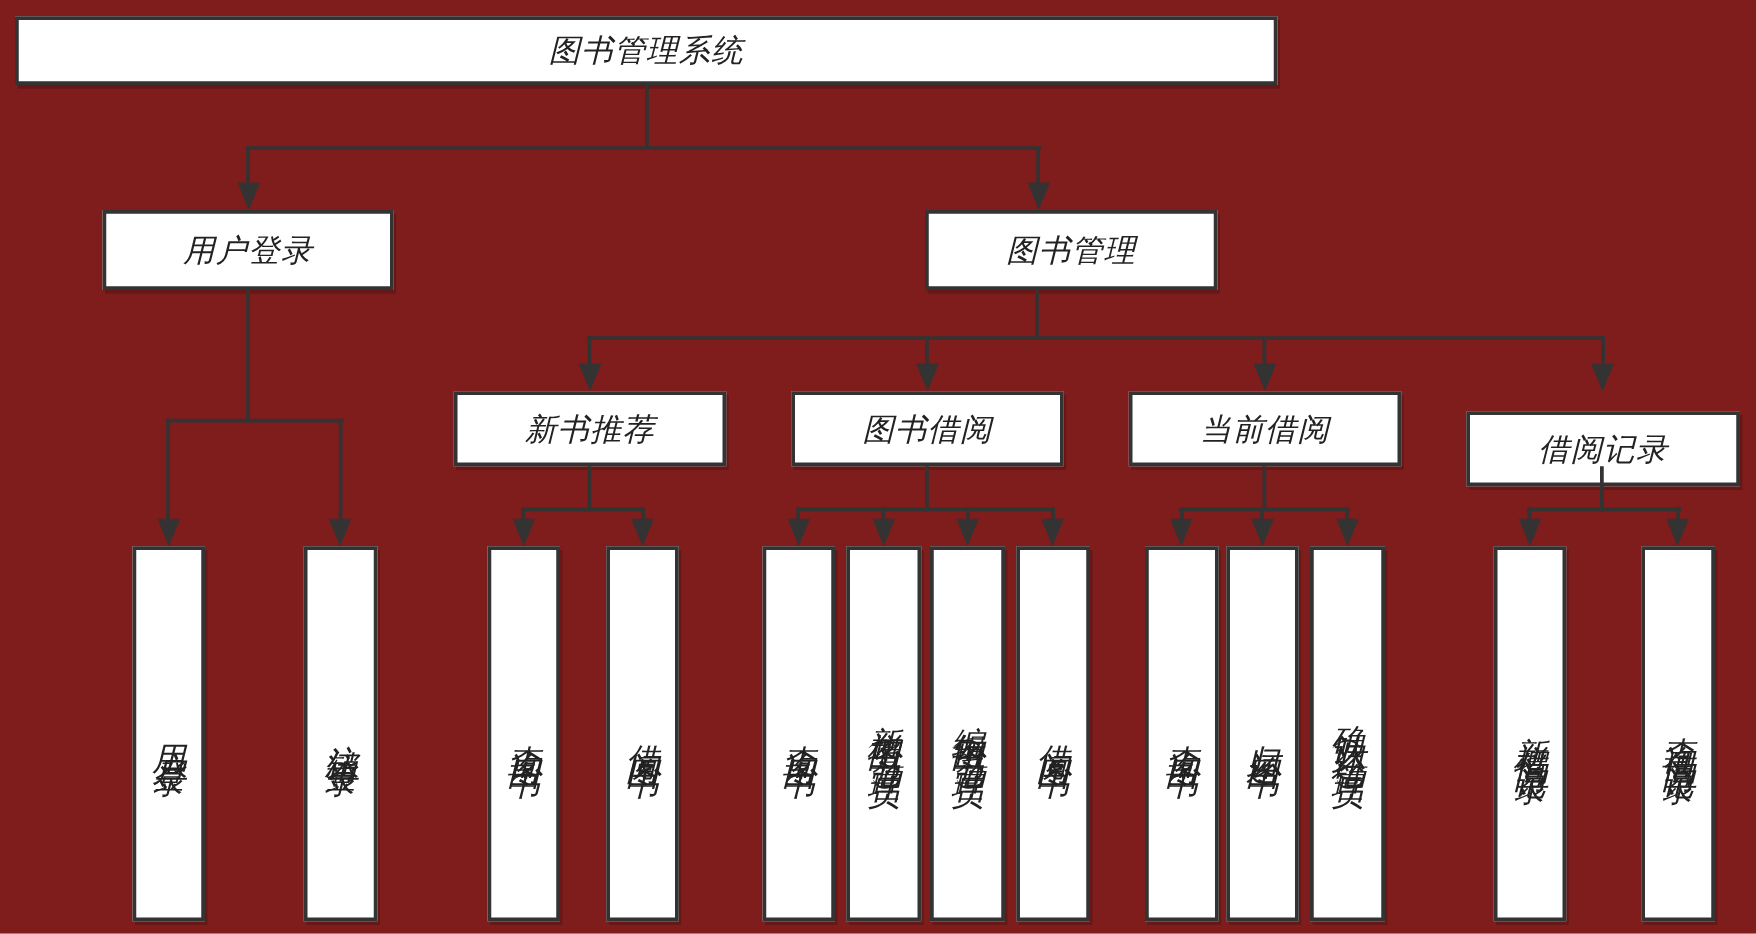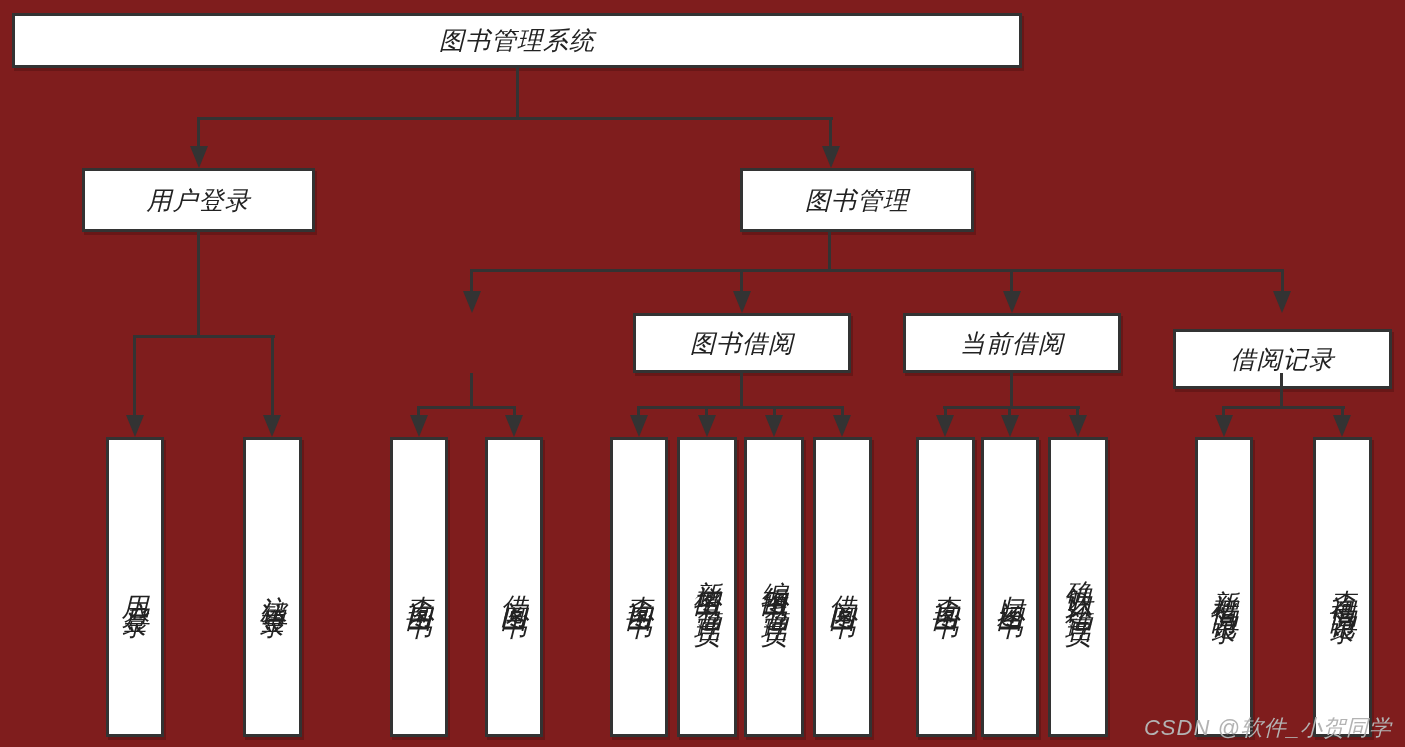--- a/index.html
+++ b/index.html
@@ -89,20 +89,23 @@
   <div class="ln" style="left:470px; top:269px; width:814px; height:3px;"></div>
   <div class="ln" style="left:470px; top:269px; width:3px; height:26px;"></div>
   <div class="ln" style="left:740px; top:269px; width:3px; height:26px;"></div>
   <div class="ln" style="left:1010px; top:269px; width:3px; height:26px;"></div>
   <div class="ln" style="left:1281px; top:269px; width:3px; height:26px;"></div>
   <div class="arw" style="left:463px; top:291px;"></div>
   <div class="arw" style="left:733px; top:291px;"></div>
   <div class="arw" style="left:1003px; top:291px;"></div>
   <div class="arw" style="left:1273px; top:291px;"></div>
 
+  <div class="box" style="left:363px; top:313px; width:218px; height:60px;">
+    <span class="hlabel">新书推荐</span>
+  </div>
   <div class="box" style="left:633px; top:313px; width:218px; height:60px;">
     <span class="hlabel">图书借阅</span>
   </div>
   <div class="box" style="left:903px; top:313px; width:218px; height:60px;">
     <span class="hlabel">当前借阅</span>
   </div>
   <div class="box" style="left:1173px; top:313px; width:219px; height:60px;margin-top:16px;">
     <span class="hlabel">借阅记录</span>
   </div>
 
@@ -177,15 +180,14 @@
     <span class="vlabel">确认归还（管理员）</span>
   </div>
 
   <div class="box" style="left:1195px; top:437px; width:58px; height:300px;">
     <span class="vlabel">新增借阅记录</span>
   </div>
   <div class="box" style="left:1313px; top:437px; width:59px; height:300px;">
     <span class="vlabel">查询借阅记录</span>
   </div>
 
-  <div class="watermark">CSDN @软件_小贺同学</div>
 
 </div>
 
 </body></html>

